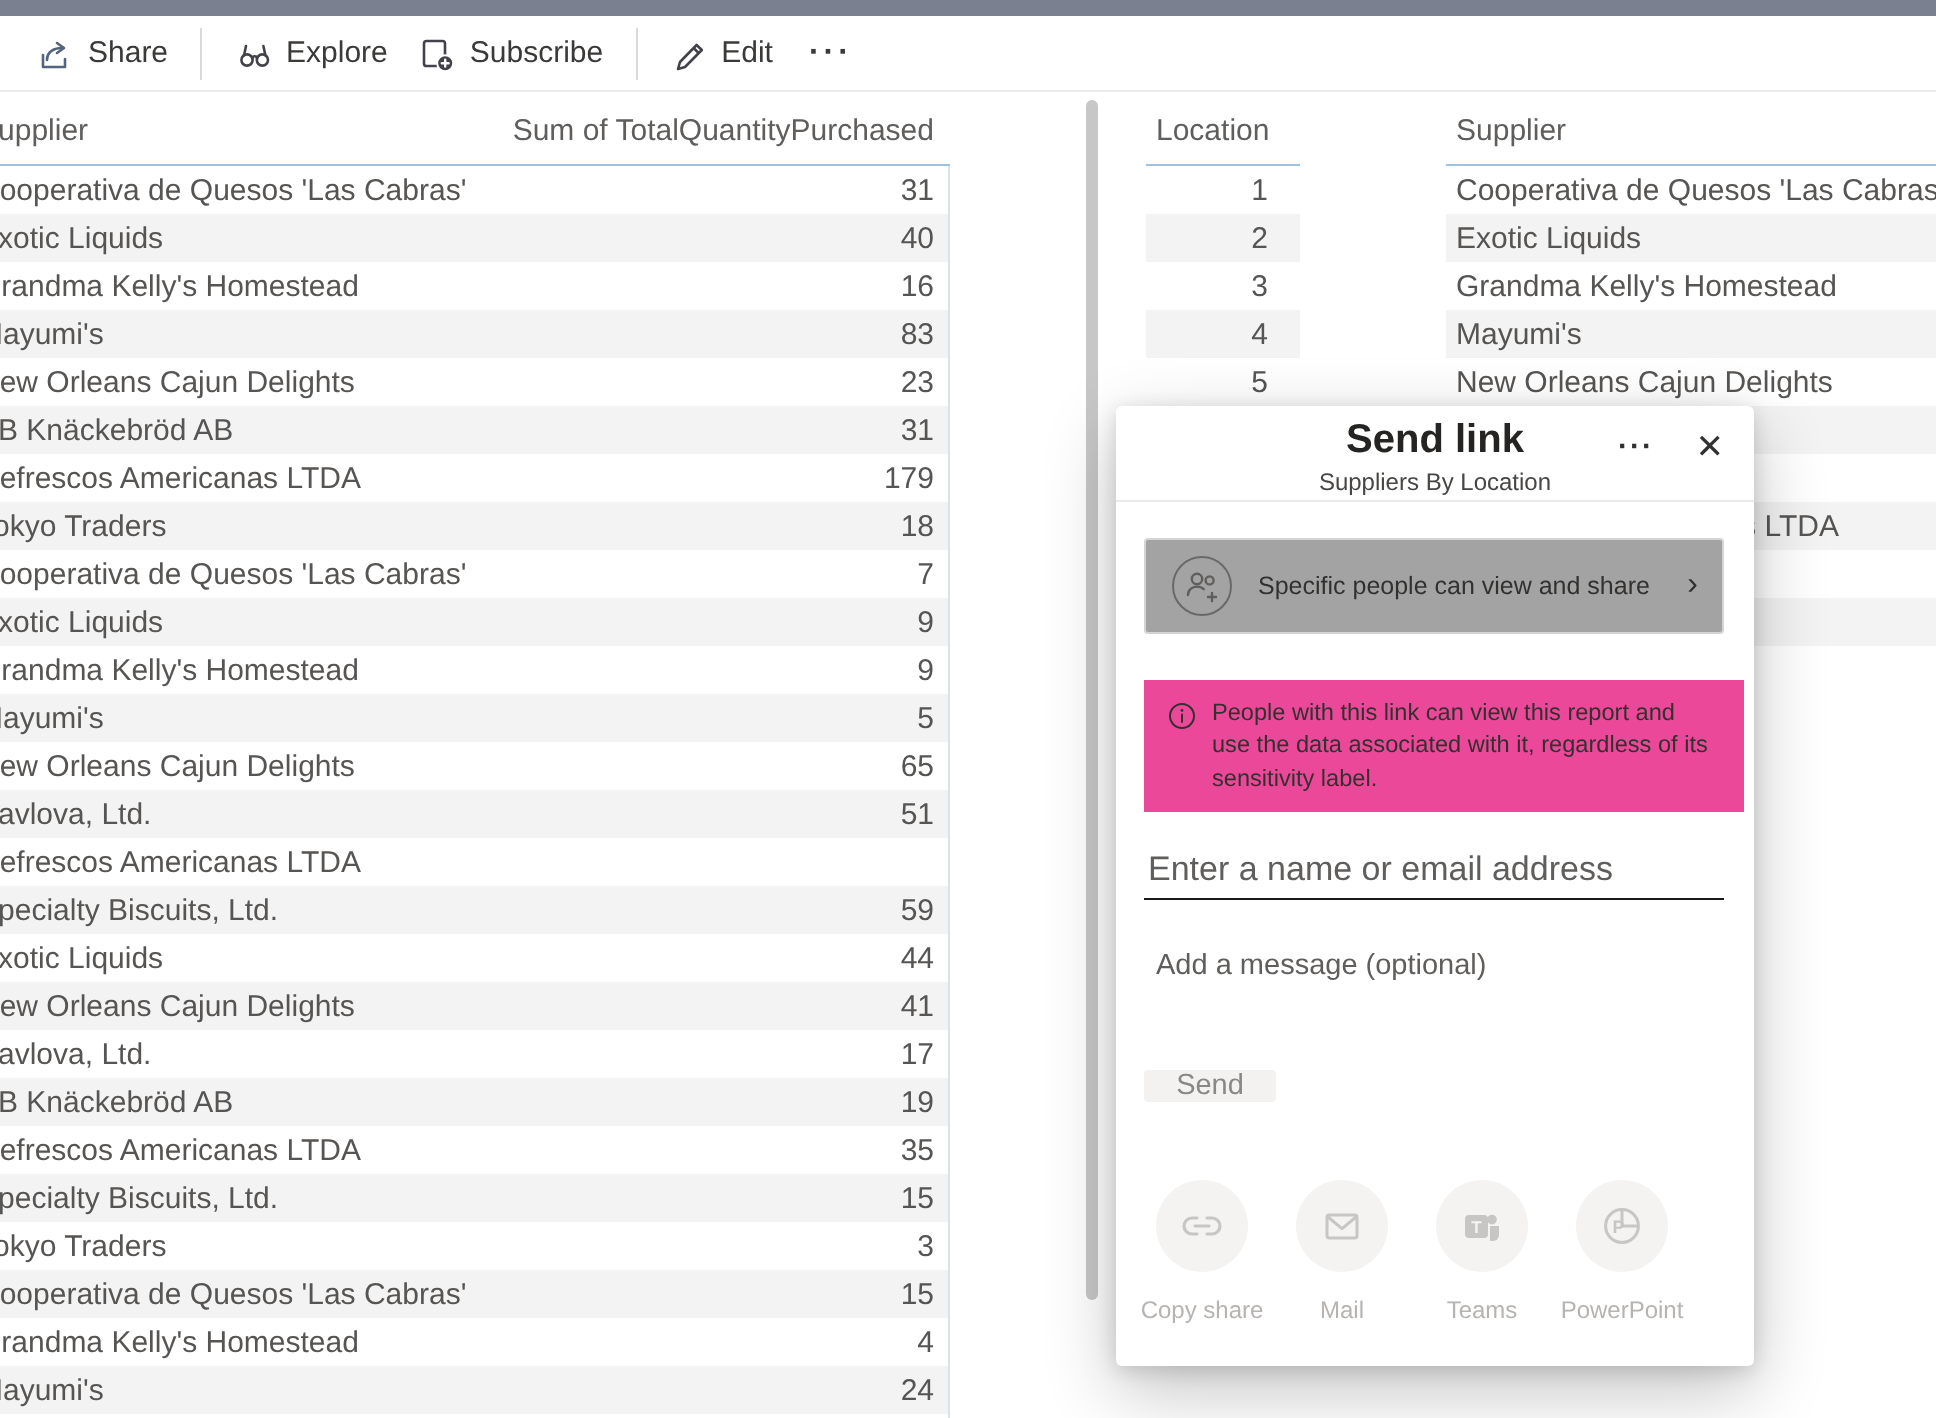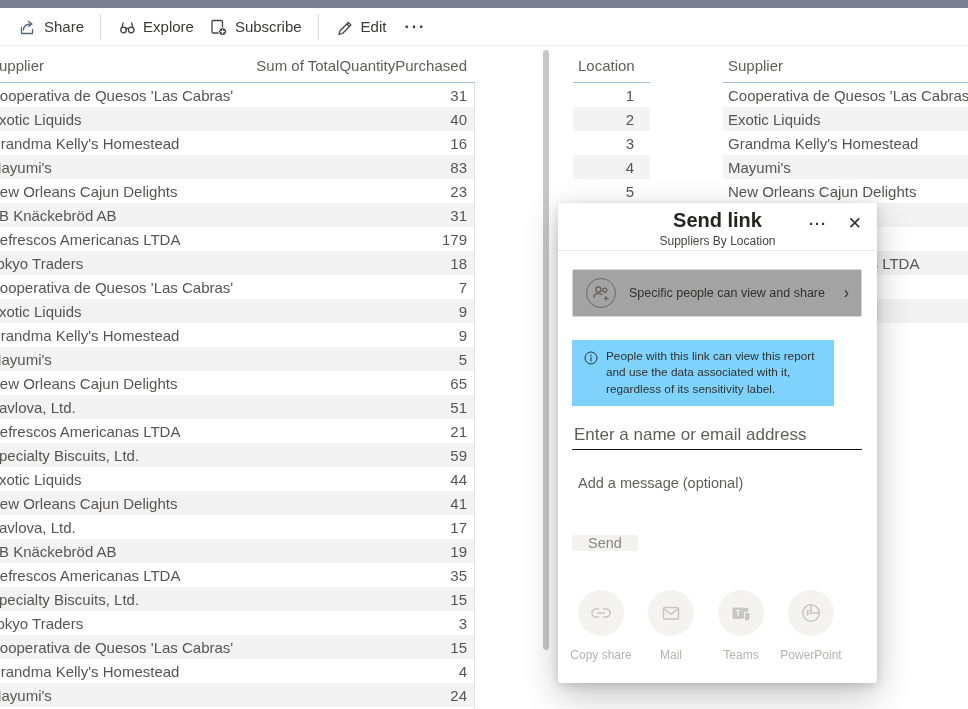--- a/index.html
+++ b/index.html
@@ -56,21 +56,21 @@
   .dlg-divider { position:absolute; left:0; top:47px; width:100%; height:1px; background:#eaeaea;}
 
   .opt-box { position:absolute; left:14px; top:66px; width:290px; height:48px;
              border:1px solid #d6d4d2; border-radius:2px; display:flex; align-items:center;
              padding-left:13px; cursor:pointer; background:#a3a3a3;}
   .opt-circle { width:30px; height:30px; border:1px solid #6b6967; border-radius:50%;
                 display:grid; place-items:center; flex:none;}
   .opt-label { margin-left:13px; font-size:12.5px; color:#323130;}
   .opt-chevron { margin-left:auto; padding-right:12px; font-size:16px; color:#323130;}
 
-  .info-box { position:absolute; left:14px; top:137px; width:262px; height:66px; background:#7dd3fc;
+  .info-box { position:absolute; left:14px; top:137px; width:300px; height:66px; background:#ec4899;
               display:flex; gap:8px; padding:8px 8px 8px 12px; overflow:hidden;}
   .info-icon { flex:none; margin-top:3px;}
   .info-text { font-size:11.8px; line-height:16.3px; color:#323130; width:250px;}
 
   .email-input { position:absolute; left:14px; top:217px; width:290px; height:30px; border:none;
                  border-bottom:1.6px solid #1b1a19; font-size:17px; color:#323130; padding-left:2px;
                  outline:none; background:transparent; font-family:"Liberation Sans", sans-serif;}
   .email-input::placeholder { color:#605e5c; opacity:1;}
   .msg-input { position:absolute; left:14px; top:265px; width:290px; height:30px; border:none;
                font-size:14.5px; color:#323130; padding-left:6px; outline:none; background:transparent;
@@ -196,21 +196,20 @@
       <div class="lt-row">
         <span class="c-sup">New Orleans Cajun Delights</span>
         <span class="c-val">65</span>
       </div>
       <div class="lt-row shade">
         <span class="c-sup">Pavlova, Ltd.</span>
         <span class="c-val">51</span>
       </div>
       <div class="lt-row">
         <span class="c-sup">Refrescos Americanas LTDA</span>
-        <span class="c-val">21</span>
       </div>
       <div class="lt-row shade">
         <span class="c-sup">Specialty Biscuits, Ltd.</span>
         <span class="c-val">59</span>
       </div>
       <div class="lt-row">
         <span class="c-sup">Exotic Liquids</span>
         <span class="c-val">44</span>
       </div>
       <div class="lt-row shade">

